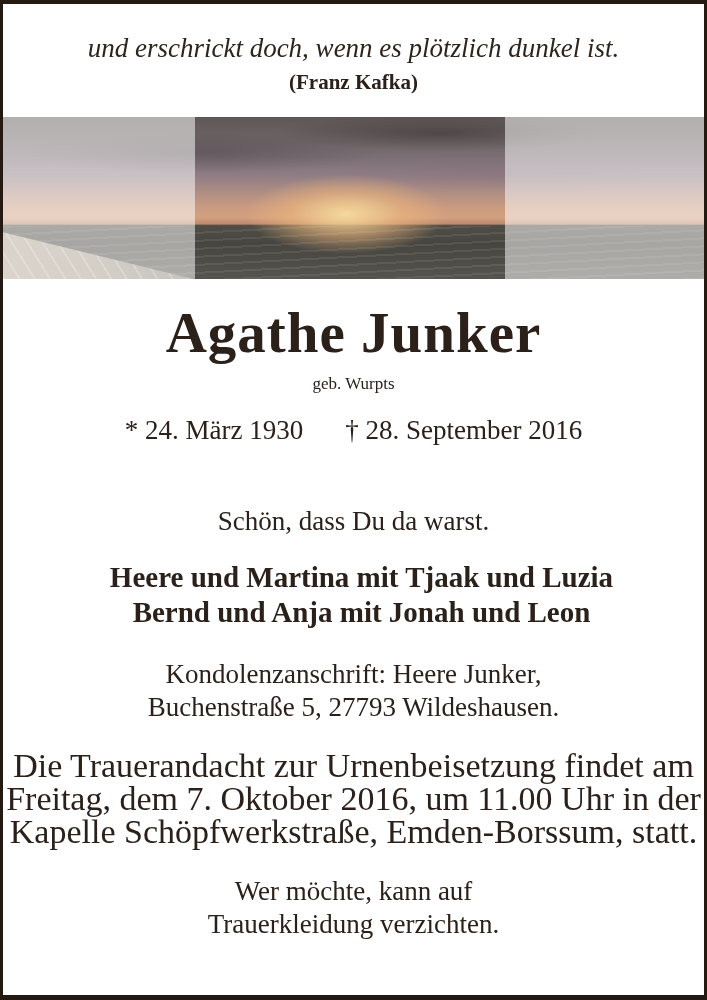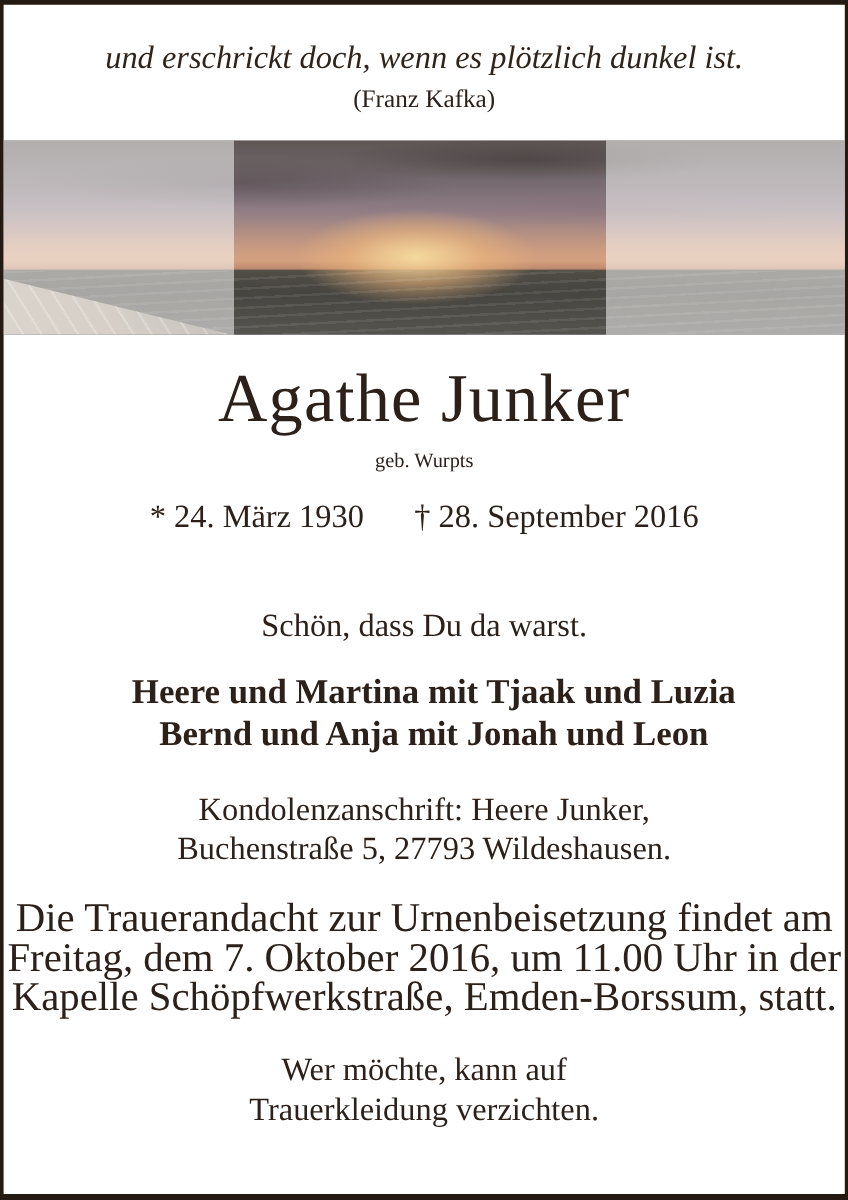--- a/index.html
+++ b/index.html
@@ -22,20 +22,21 @@
     margin-top: 27px;
     font-style: italic;
     font-size: 27px;
     line-height: 34px;
     color: #2e241c;
   }
   .attribution {
     margin-top: 4px;
     font-size: 21px;
     line-height: 26px;
+    font-weight: bold;
   }
 
   
   .photo {
     position: relative;
     margin-top: 22px;
     height: 162px;
     width: 100%;
   }
   .photo-base {
@@ -88,21 +89,21 @@
     background: rgba(255,255,255,0.52);
   }
   .photo-fade.left  { left: 0;  width: 192px; }
   .photo-fade.right { right: 0; width: 199px; }
 
   
   .name {
     margin-top: 25px;
     font-size: 57px;
     line-height: 58px;
-    font-weight: normal;
+    font-weight: bold;
     letter-spacing: 1px;
   }
   .maiden {
     margin-top: 7px;
     font-size: 17px;
     line-height: 29px;
   }
   .dates {
     margin-top: 15px;
     font-size: 27px;

